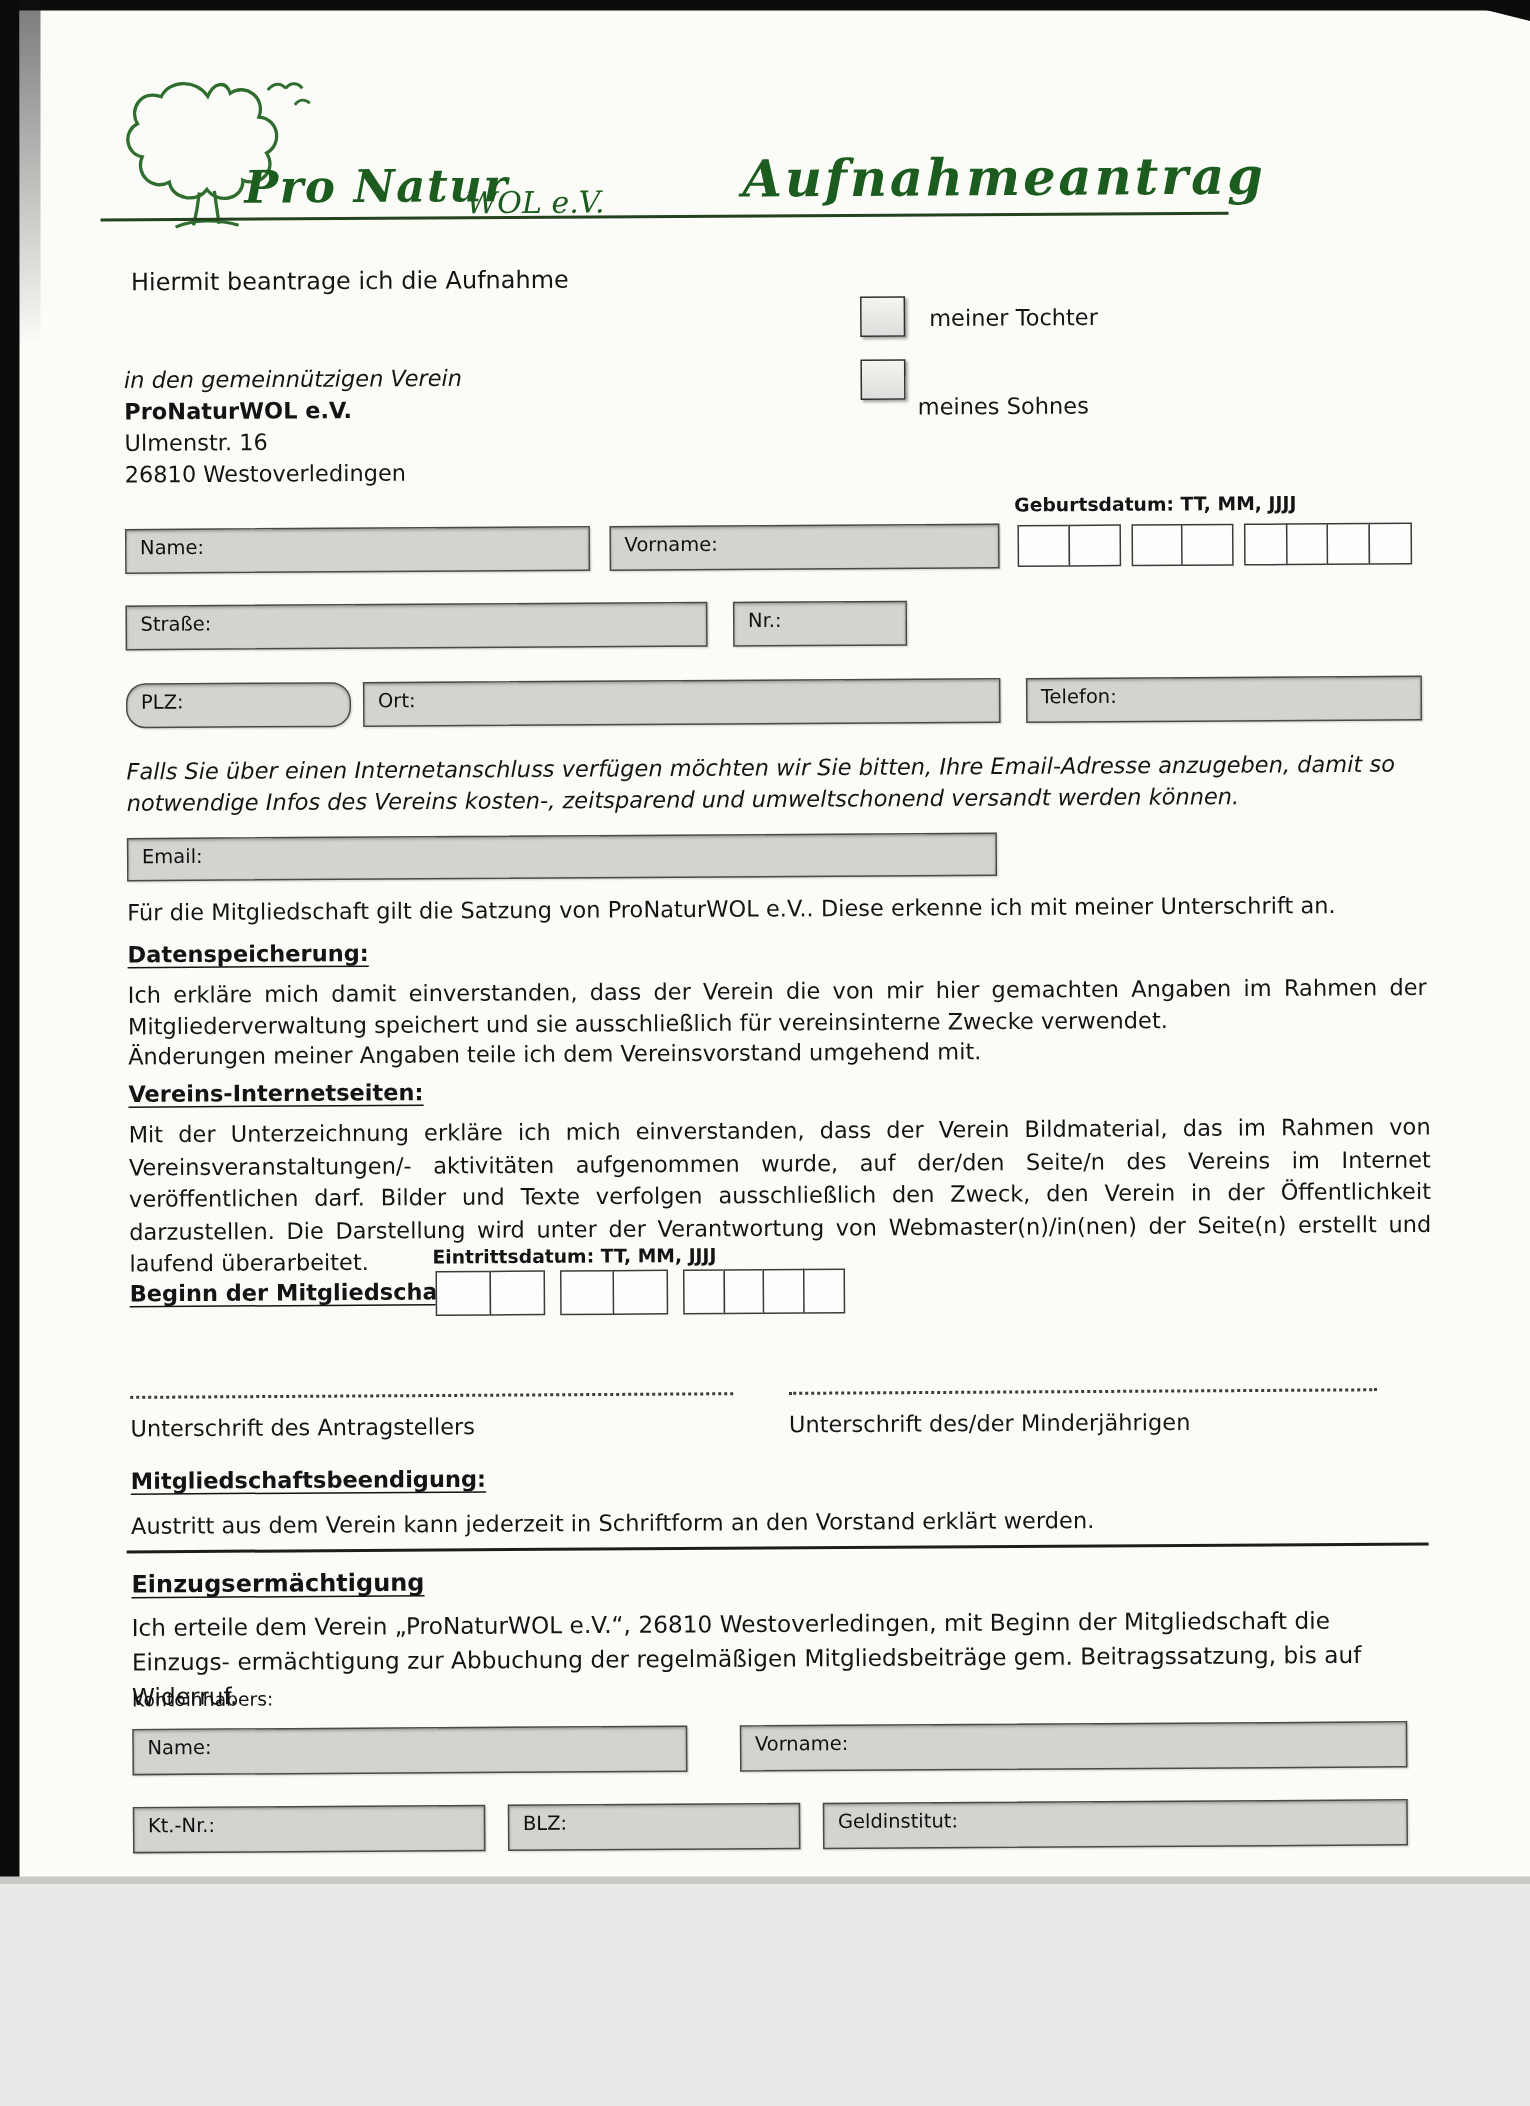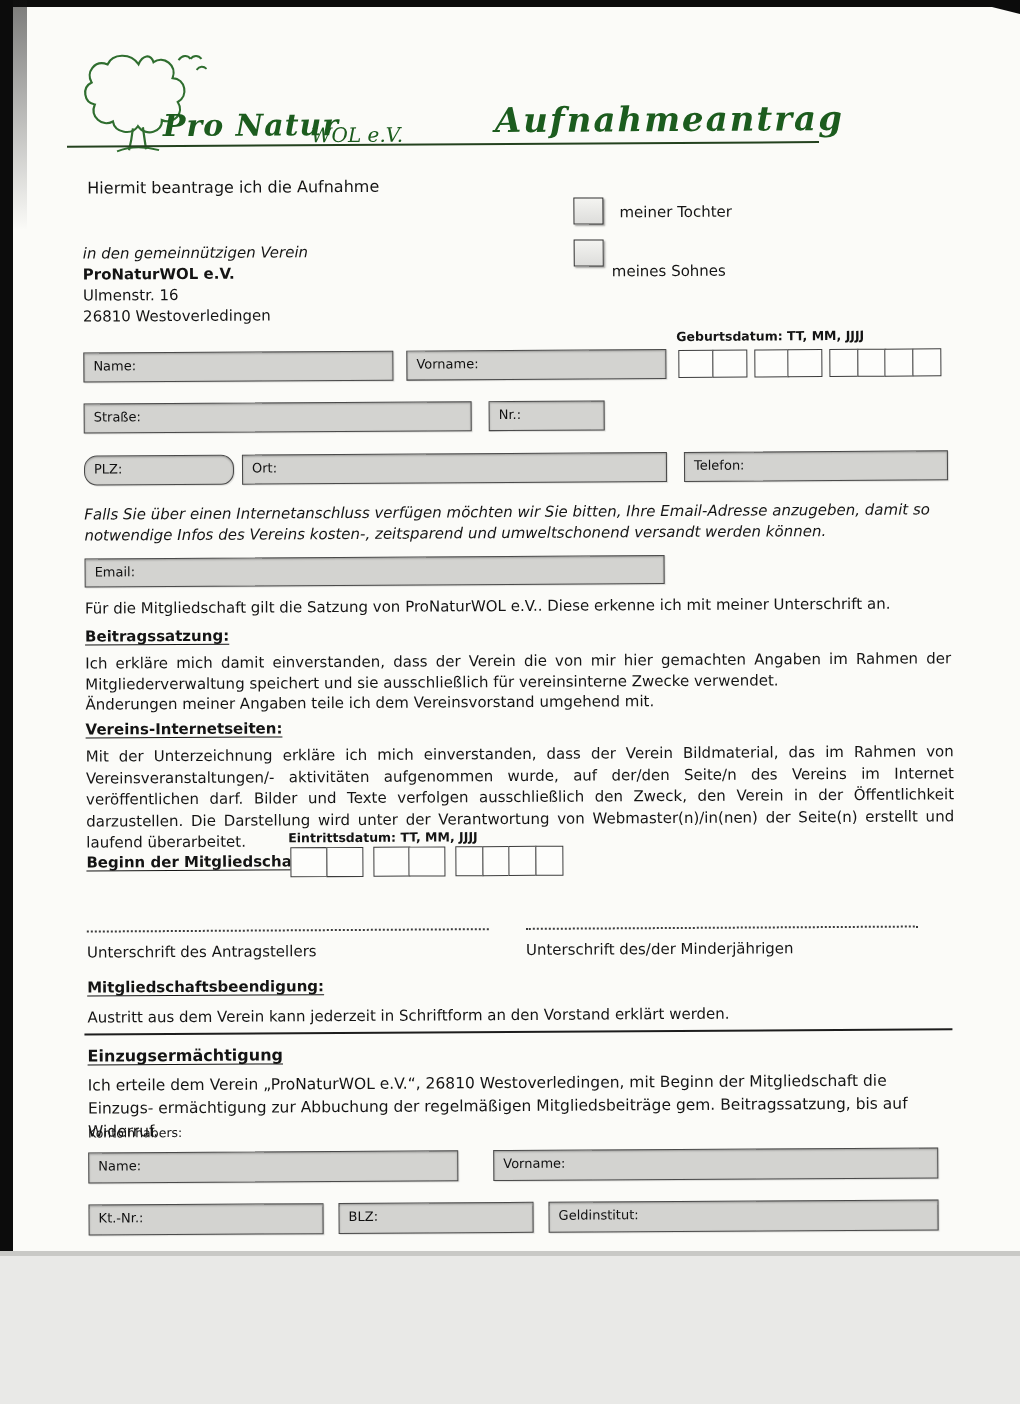--- a/index.html
+++ b/index.html
@@ -134,21 +134,21 @@
       <div class="field-label">Telefon:</div>
     </div>
 
     <div class="abs t15 i" style="left:85px; top:502px; width:866px;">Falls Sie  über einen Internetanschluss verfügen  möchten wir Sie bitten, Ihre Email-Adresse anzugeben, damit so notwendige Infos des Vereins kosten-, zeitsparend und umweltschonend versandt werden können.</div>
     <div class="abs field" style="left:85px; top:556px; width:580px; height:29px;">
       <div class="field-label">Email:</div>
     </div>
 
     <div class="abs t15" style="left:85px; top:596px; width:866px;">Für die Mitgliedschaft gilt die Satzung von ProNaturWOL e.V.. Diese erkenne ich mit meiner Unterschrift an.</div>
 
-    <div class="abs t15 b u" style="left:85px; top:624px;">Beitragssatzung:</div>
+    <div class="abs t15 b u" style="left:85px; top:624px;">Datenspeicherung:</div>
     <div class="abs t15 just" style="left:85px; top:651px; width:866px;">Ich erkläre mich damit einverstanden, dass der Verein die von mir hier gemachten Angaben im Rahmen der Mitgliederverwaltung speichert und sie ausschließlich für vereinsinterne Zwecke verwendet.</div>
     <div class="abs t15" style="left:85px; top:692px; width:866px;">Änderungen meiner Angaben teile ich dem Vereinsvorstand umgehend mit.</div>
 
     <div class="abs t15 b u" style="left:85px; top:717px;">Vereins-Internetseiten:</div>
     <div class="abs t15 just" style="left:85px; top:744px; width:868px; line-height:21.5px;">Mit der Unterzeichnung erkläre ich mich einverstanden, dass der Verein Bildmaterial, das im Rahmen von Vereinsveranstaltungen/- aktivitäten aufgenommen wurde, auf der/den Seite/n des Vereins im Internet veröffentlichen darf. Bilder und Texte verfolgen ausschließlich den Zweck, den Verein in der Öffentlichkeit darzustellen. Die Darstellung wird unter der Verantwortung von Webmaster(n)/in(nen) der Seite(n) erstellt und laufend überarbeitet.</div>
 
     <div class="abs t12 b" style="left:287px; top:829px;">Eintrittsdatum: TT, MM, JJJJ</div>
     <div class="abs t15 b u" style="left:85px; top:850px;">Beginn der Mitgliedschaft:</div>
     <div class="abs dgroups" style="left:289px; top:846px; gap:10px;">
       <div class="dgroup">

